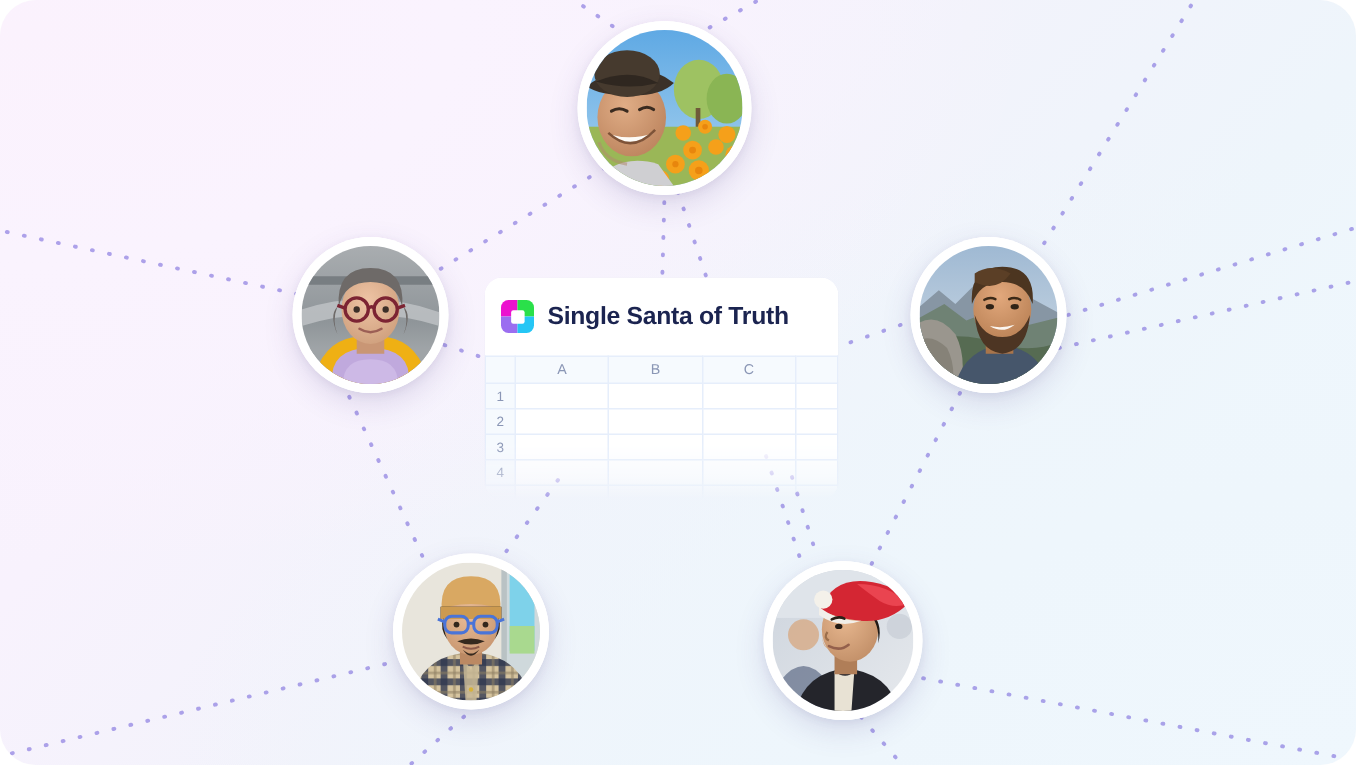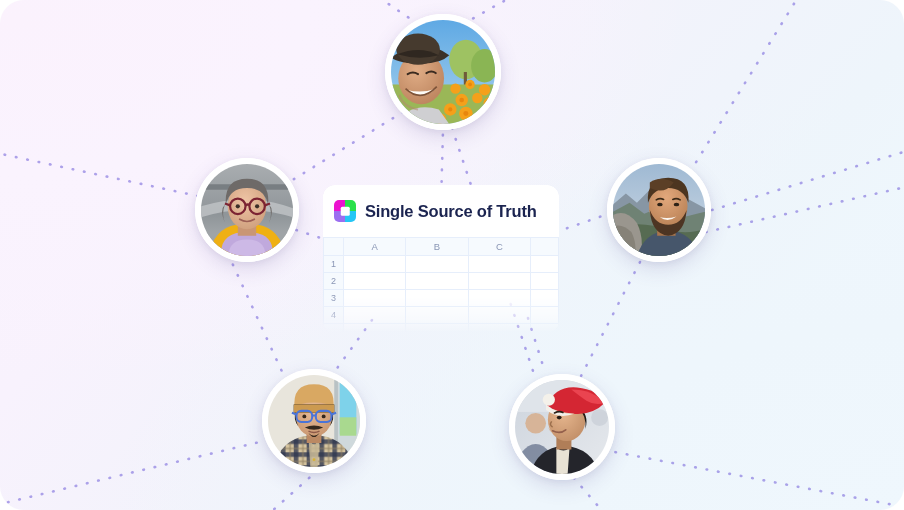--- a/index.html
+++ b/index.html
@@ -210,21 +210,21 @@
   <div id="card">
 
     <div class="card-head">
       <span class="logo">
         <i class="q-tl"></i>
           <i class="q-tr"></i>
           <i class="q-bl"></i>
           <i class="q-br"></i>
         <i class="core"></i>
       </span>
-      <span class="card-title">Single Source of Truth</span>
+      <span class="card-title">Single Santa of Truth</span>
     </div>
 
     <table class="sheet">
       <colgroup>
         <col class="c-num">
           <col>
           <col>
           <col>
           <col class="c-tail">
       </colgroup>

